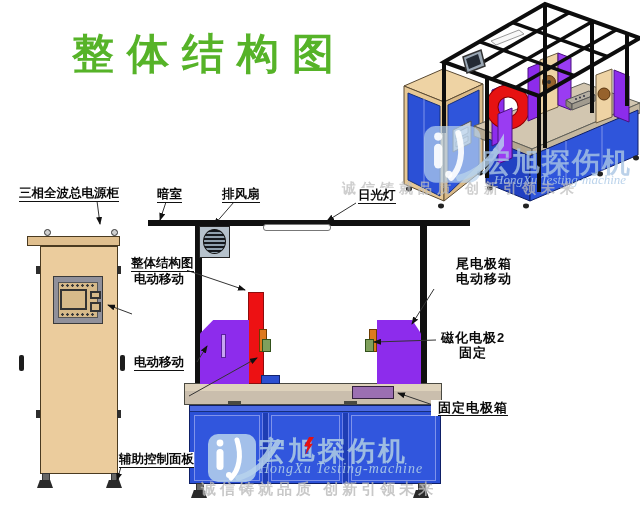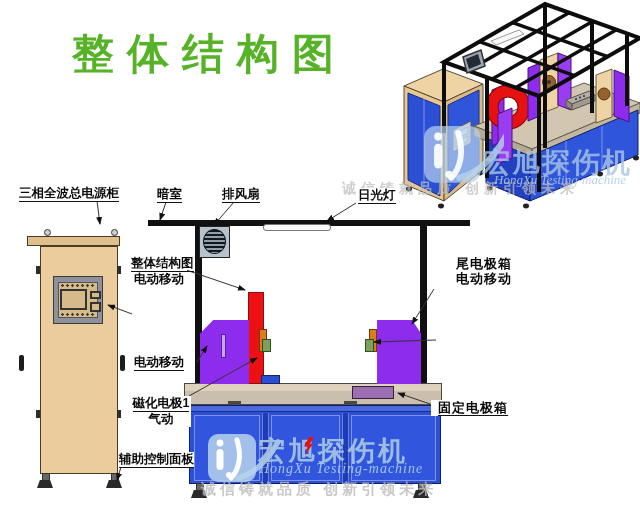--- a/index.html
+++ b/index.html
@@ -255,27 +255,27 @@
   <div class="lbl" style="left:19px;top:186px"><span class="u">三相全波总电源柜</span></div>
   <div class="lbl" style="left:157px;top:187px"><span class="u">暗室</span></div>
   <div class="lbl" style="left:222px;top:187px"><span class="u">排风扇</span></div>
   <div class="lbl" style="left:358px;top:188px"><span class="u">日光灯</span></div>
 
   <div class="lbl" style="left:131px;top:256px;width:56px">
     <div><span class="u">整体结构图</span></div>
     <div><span>电动移动</span></div>
   </div>
   <div class="lbl" style="left:134px;top:355px"><span class="u">电动移动</span></div>
-  <div class="lbl" style="left:131px;top:396px;width:60px">
-    <div><span class="u">磁化电极1</span></div>
-    <div><span>气动</span></div>
-  </div>
   <div class="lbl" style="left:119px;top:452px"><span class="u">辅助控制面板</span></div>
 
   <div class="lbl r" style="left:450px;top:256px;width:68px">
     <div><span>尾电极箱</span></div>
     <div><span>电动移动</span></div>
   </div>
+  <div class="lbl r" style="left:436px;top:330px;width:74px">
+    <div><span>磁化电极2</span></div>
+    <div><span>固定</span></div>
+  </div>
   <div class="lbl r" style="left:431px;top:400px;width:84px">
     <div><span class="u">固定电极箱</span></div>
   </div>
 
 </div>
 
 </body></html>

